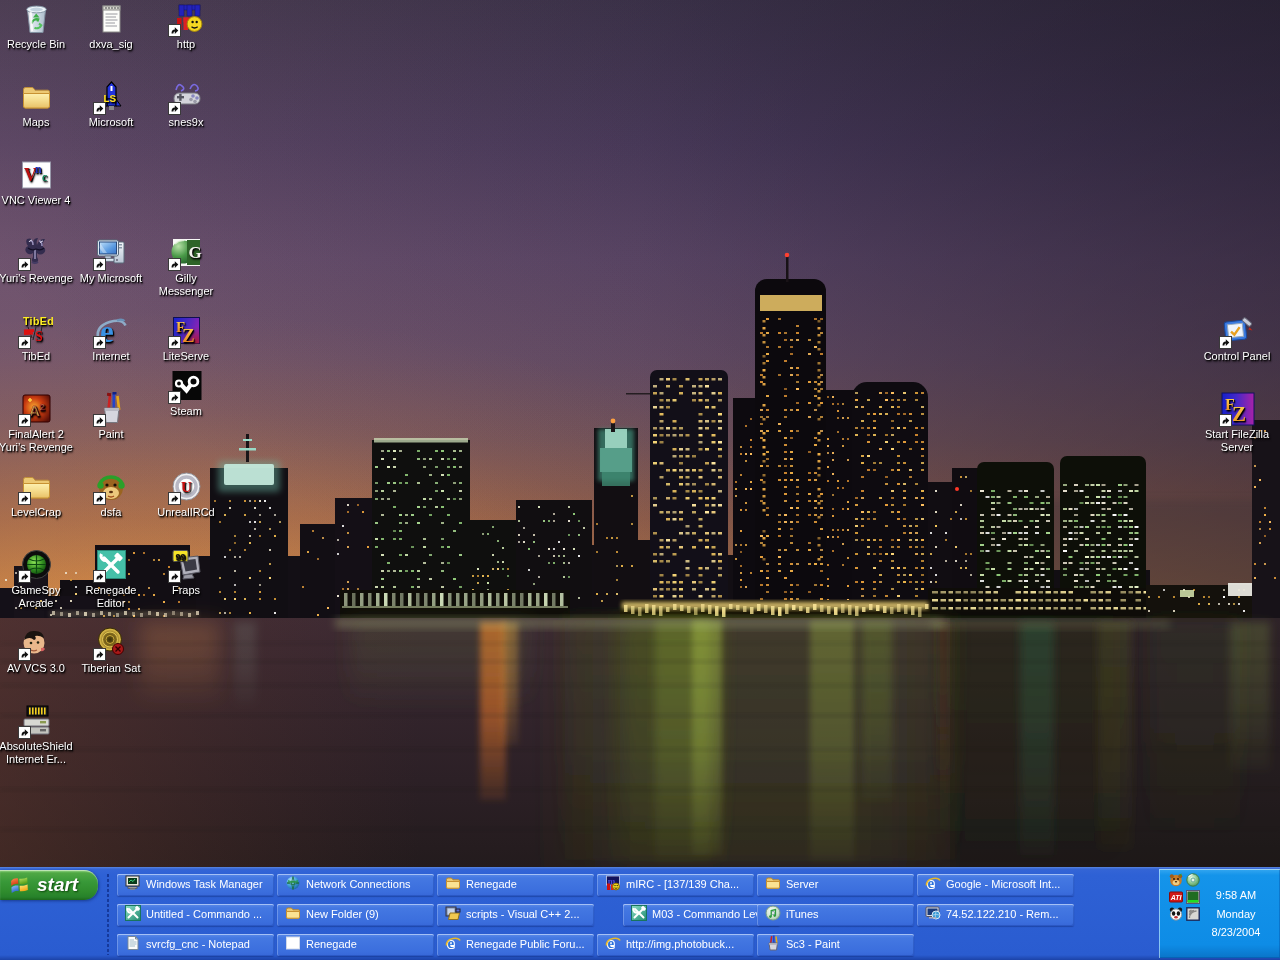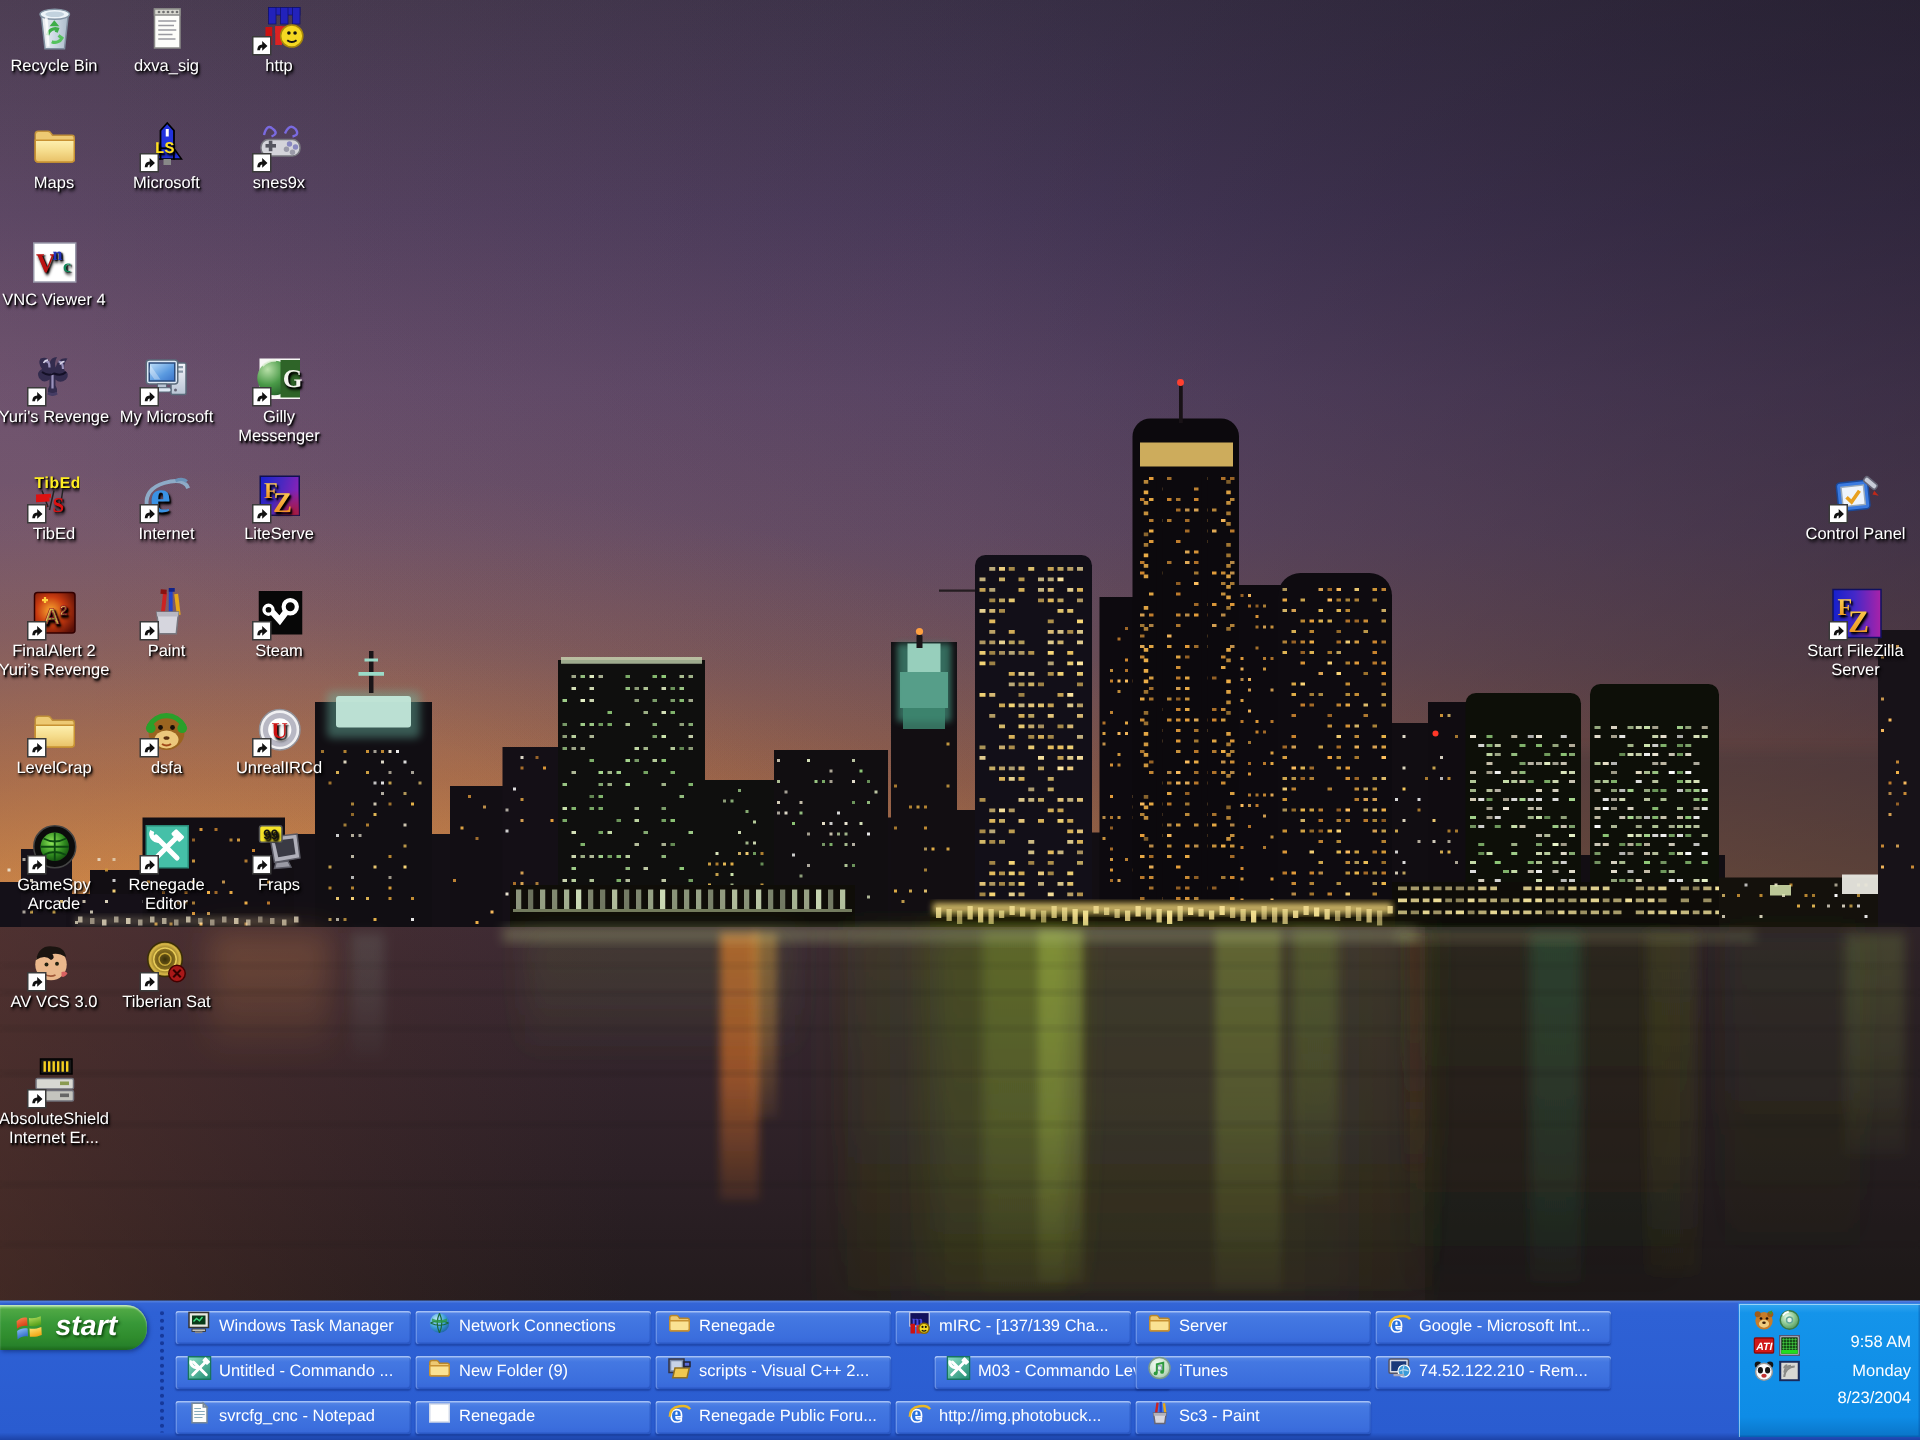--- a/index.html
+++ b/index.html
@@ -14,21 +14,21 @@
 #tb{position:absolute;left:0;top:867px;width:1280px;height:114px;background:linear-gradient(#5a86e0 0,#3465d6 2px,#2e61d5 8px,#2a5cd0 88px,#1c43a8 93px)}
 #start{position:absolute;left:0;top:3px;width:98px;height:30px;border-radius:0 14px 14px 0;background:linear-gradient(#93d681 0,#4fa844 10%,#389838 40%,#2f8c2d 72%,#27812a 90%,#1c681c 100%);box-shadow:inset 0 1px 1px rgba(255,255,255,.5),1px 1px 3px rgba(10,30,90,.55);color:#fff;font-weight:bold;font-style:italic;font-size:19px;line-height:30px;text-align:left;padding-left:37px;text-shadow:1px 1px 2px rgba(0,50,0,.8)}
 #start svg{position:absolute;left:9px;top:4px}
 .ql{position:absolute;left:106px;top:6px;width:4px;height:82px;background-image:radial-gradient(circle at 2px 2.5px,#16399b 1.2px,transparent 1.5px);background-size:4px 5px}
 .tbn{position:absolute;width:157px;height:22px;border-radius:2px;background:linear-gradient(#5a8ae8 0,#4478e2 18%,#3b6edd 80%,#3767d8 100%);box-shadow:inset 0 1px 0 rgba(215,230,255,.6),inset 1px 0 0 rgba(190,210,250,.35),inset -1px -1px 0 rgba(20,60,160,.35),0 1px 1px rgba(10,30,100,.35);color:#fff;font-size:11px;line-height:21px;white-space:nowrap;overflow:hidden}
 .tbn i{display:inline-block;width:16px;height:16px;vertical-align:-3px;margin:0 5px 0 8px;font-style:normal;position:relative}
 .tbn i svg{position:absolute;left:0;top:0}
 #tray{position:absolute;left:1159px;top:2px;width:121px;height:89px;background:linear-gradient(#35a7f0 0,#1494ea 7%,#0e8ce6 85%,#0a74c8 100%);box-shadow:inset 1px 1px 0 rgba(255,255,255,.5),inset -1px -1px 0 rgba(0,60,140,.3);color:#fff;font-size:11px}
 .tri{position:absolute;width:14px;height:14px}
 .tri svg{position:absolute;left:0;top:0}
-#clk{position:absolute;right:6px;top:17px;width:76px;text-align:right;line-height:18.5px}
+#clk{position:absolute;right:6px;top:17px;width:76px;text-align:center;line-height:18.5px}
 </style></head>
 <body>
 <div id="scr">
 <svg id="wall" width="1280" height="960" viewBox="0 0 1280 960">
       <defs>
 <linearGradient id="sky" x1="0" y1="0" x2="0" y2="1">
  <stop offset="0" stop-color="#483c55"></stop>
           <stop offset="0.22" stop-color="#564469"></stop>
  <stop offset="0.4" stop-color="#685074"></stop>
           <stop offset="0.55" stop-color="#705570"></stop>
@@ -2221,21 +2221,21 @@
 <path d="M9.5 16 L24 16 L23.7 19 L9.8 19 Z" fill="#b8b8c2"></path>
         </svg>
         <div class="sc">
           <svg width="11" height="11" viewBox="0 0 11 11">
             <path d="M2.5 8.5 Q2.5 4.8 5.8 4.6 L5.8 2.3 L9.3 5.6 L5.8 8.9 L5.8 6.6 Q4.4 6.6 4.4 8.5 Z" fill="#111"></path>
           </svg>
         </div>
       </div>
       <div class="lb">Paint</div>
     </div>
-    <div class="ic" style="left:144px;top:392px">
+    <div class="ic" style="left:144px;top:369px">
       <div class="im">
         <svg width="33" height="33" viewBox="0 0 33 33">
           <rect x="2.5" y="2" width="29" height="29" fill="#070707"></rect>
 <circle cx="9" cy="14.5" r="3" fill="none" stroke="#fff" stroke-width="2.2"></circle>
 <path d="M11.5 16 L16.5 21.5 L21 15.5" stroke="#fff" stroke-width="4.2" fill="none"></path>
 <circle cx="23.5" cy="12.5" r="4.4" fill="none" stroke="#fff" stroke-width="2.8"></circle>
         </svg>
         <div class="sc">
           <svg width="11" height="11" viewBox="0 0 11 11">
             <path d="M2.5 8.5 Q2.5 4.8 5.8 4.6 L5.8 2.3 L9.3 5.6 L5.8 8.9 L5.8 6.6 Q4.4 6.6 4.4 8.5 Z" fill="#111"></path>

